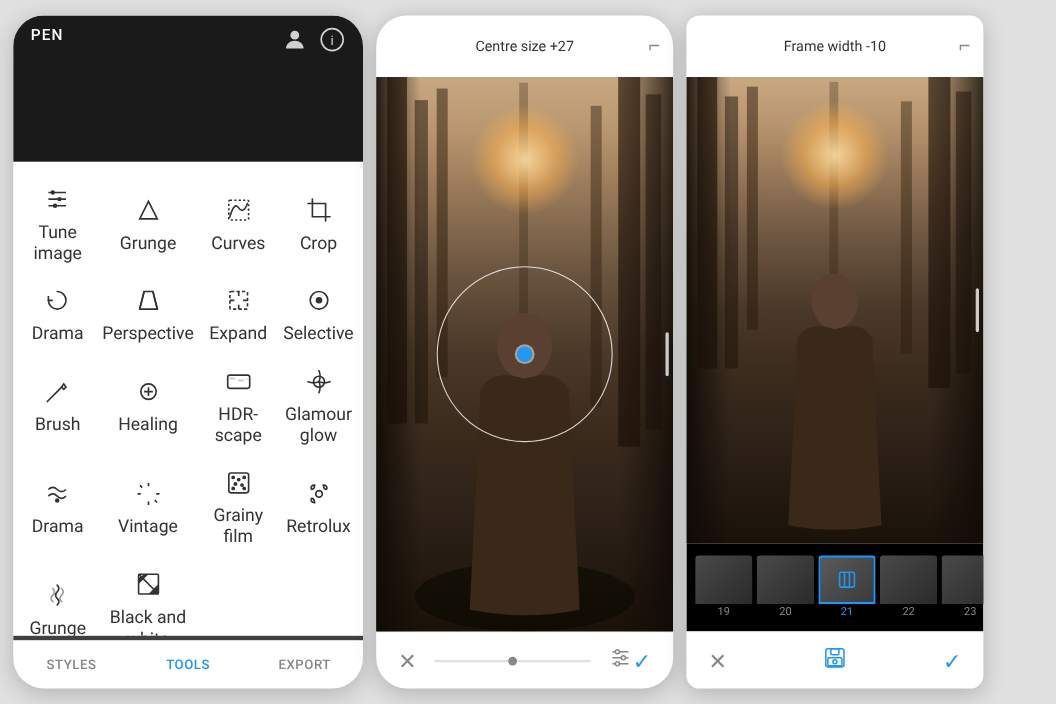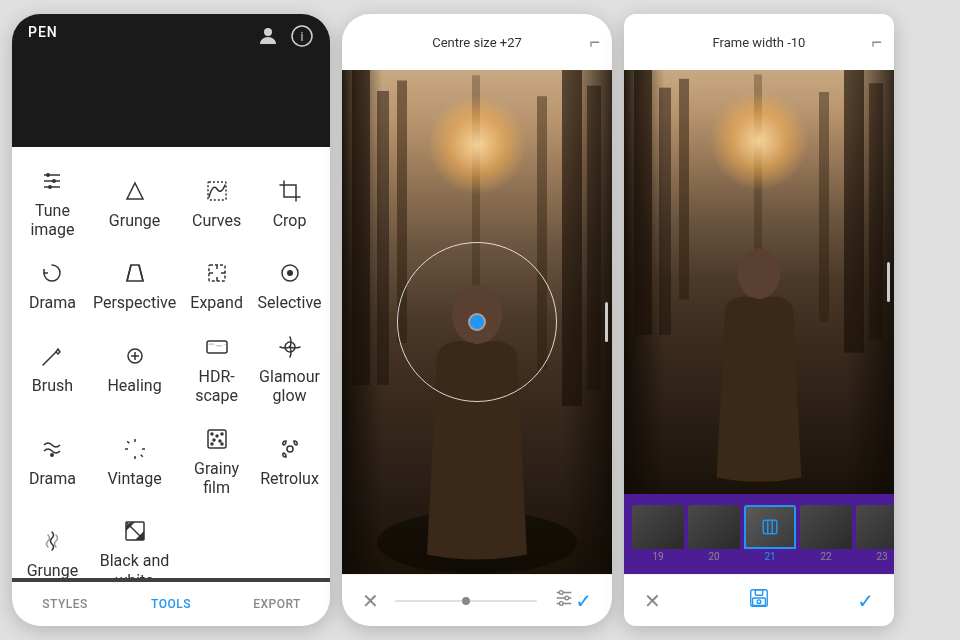--- a/index.html
+++ b/index.html
@@ -275,21 +275,21 @@
       margin: 0 16px;
       height: 2px;
       background: #e0e0e0;
       border-radius: 1px;
       position: relative;
     }
 
     
     .film-strip {
       height: 80px;
-      background: #4c1d95;
+      background: #000000;
       display: flex;
       align-items: center;
       padding: 0 8px;
       gap: 4px;
     }
 
     .film-frame {
       width: 52px;
       height: 60px;
       flex-shrink: 0;

